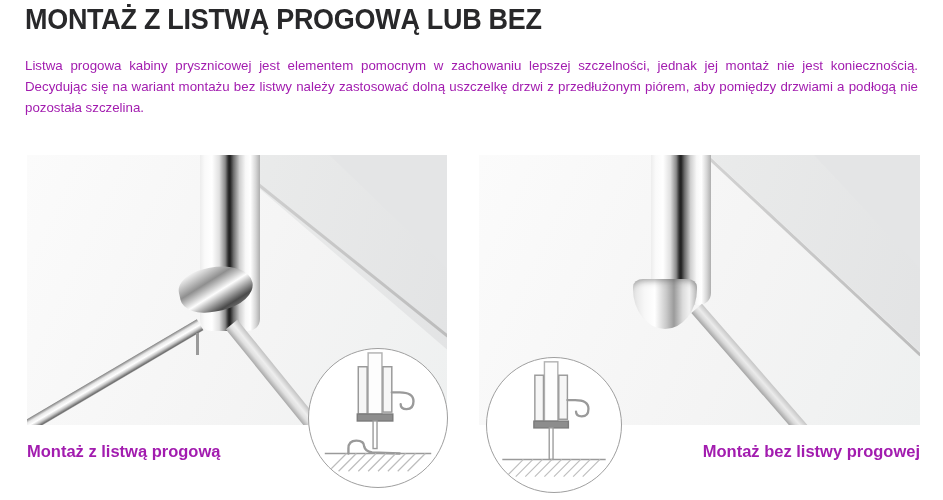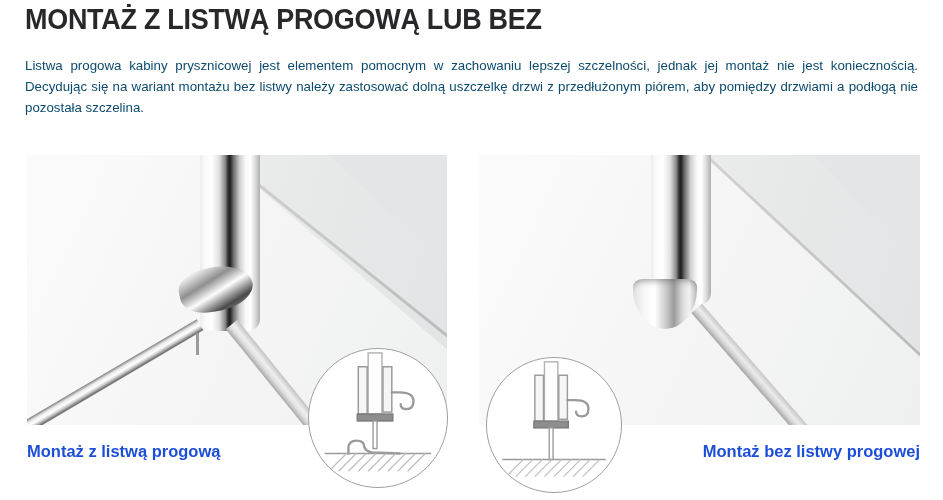--- a/index.html
+++ b/index.html
@@ -4,21 +4,21 @@
 <style>
   html,body{margin:0;padding:0;background:#fff;}
   .page{position:relative;width:943px;height:500px;background:#fff;overflow:hidden;
         font-family:"Liberation Sans",sans-serif;}
 
   
   .title{position:absolute;left:25px;top:3px;margin:0;font-size:29px;font-weight:700;
          color:#28282a;letter-spacing:-0.3px;white-space:nowrap;
          transform:scaleX(0.93);transform-origin:left center;}
   .intro{position:absolute;left:25px;top:55px;width:893px;margin:0;
-         font-size:13.3px;line-height:21px;color:#0c4a6e;text-align:justify;}
+         font-size:13.3px;line-height:21px;color:#a21caf;text-align:justify;}
 
   
   .photo{position:absolute;top:155px;height:270px;overflow:hidden;
          background:linear-gradient(115deg,#fbfbfb,#f4f4f4 60%,#eef0f0);}
   .photo-left{left:27px;width:420px;}
   .photo-right{left:479px;width:441px;}
 
   .photo>div{position:absolute;}
   .wall{inset:0;background:linear-gradient(105deg,#f1f1f1 0%,#e9eaea 50%,#e2e3e4 100%);}
   .photo-left .wall{clip-path:polygon(46% 0,100% 0,100% 72%);}
@@ -60,21 +60,21 @@
 
   
   .inset{position:absolute;border-radius:50%;background:#fff;border:1.4px solid #9f9f9f;
          overflow:hidden;box-sizing:border-box;}
   .inset-left{left:308px;top:348px;width:140px;height:140px;}
   .inset-right{left:486px;top:357px;width:136px;height:136px;}
   .inset svg{display:block;width:100%;height:100%;}
 
   
   .caption{position:absolute;top:442px;margin:0;font-size:16.5px;font-weight:700;
-           color:#1d4ed8;}
+           color:#a21caf;}
   .caption-left{left:27px;}
   .caption-right{right:23px;}
 </style>
 </head>
 <body>
 
 <div class="page">
 
   <h1 class="title">MONTAŻ Z LISTWĄ PROGOWĄ LUB BEZ</h1>
   <p class="intro">Listwa progowa kabiny prysznicowej jest elementem pomocnym w zachowaniu lepszej szczelności, jednak jej montaż nie jest koniecznością. Decydując się na wariant montażu bez listwy należy zastosować dolną uszczelkę drzwi z przedłużonym piórem, aby pomiędzy drzwiami a podłogą nie pozostała szczelina.</p>

